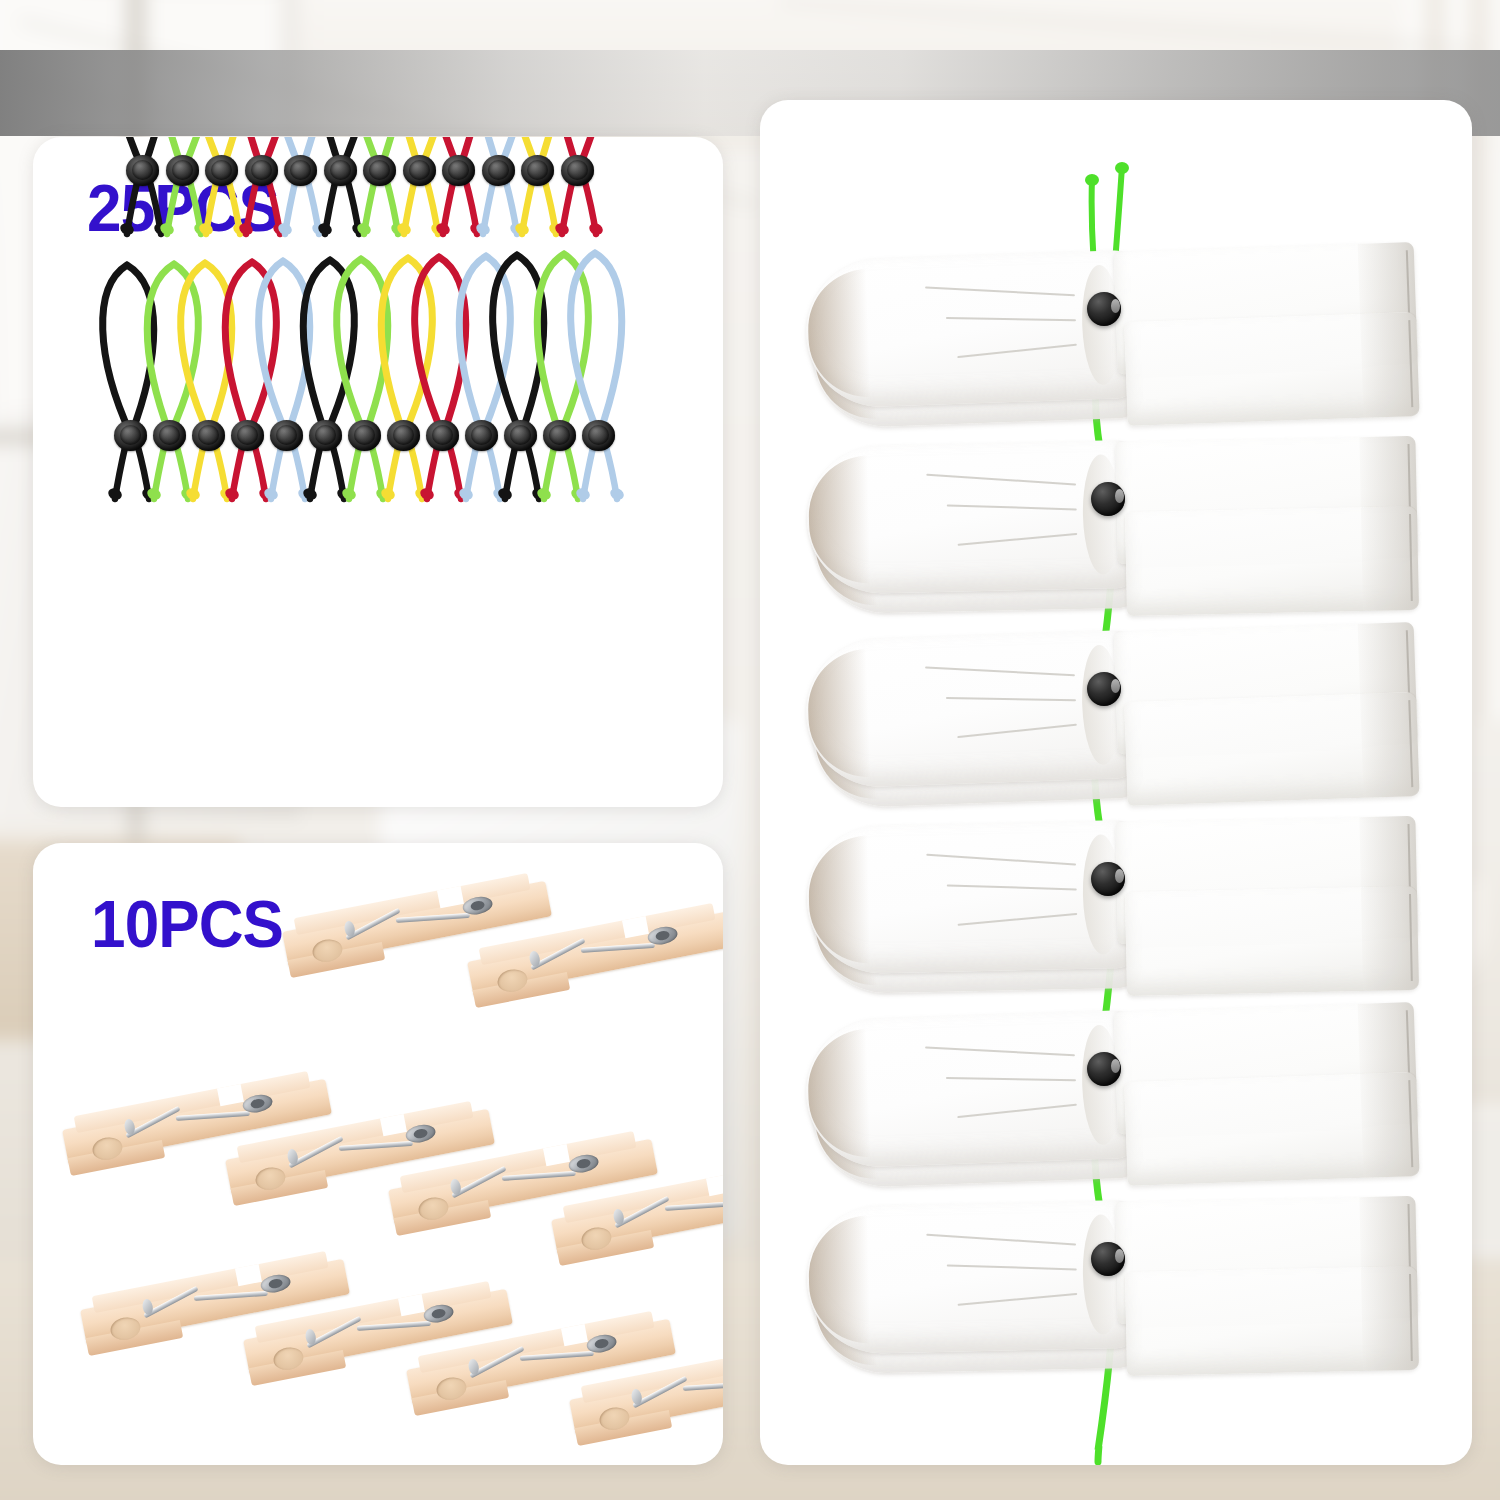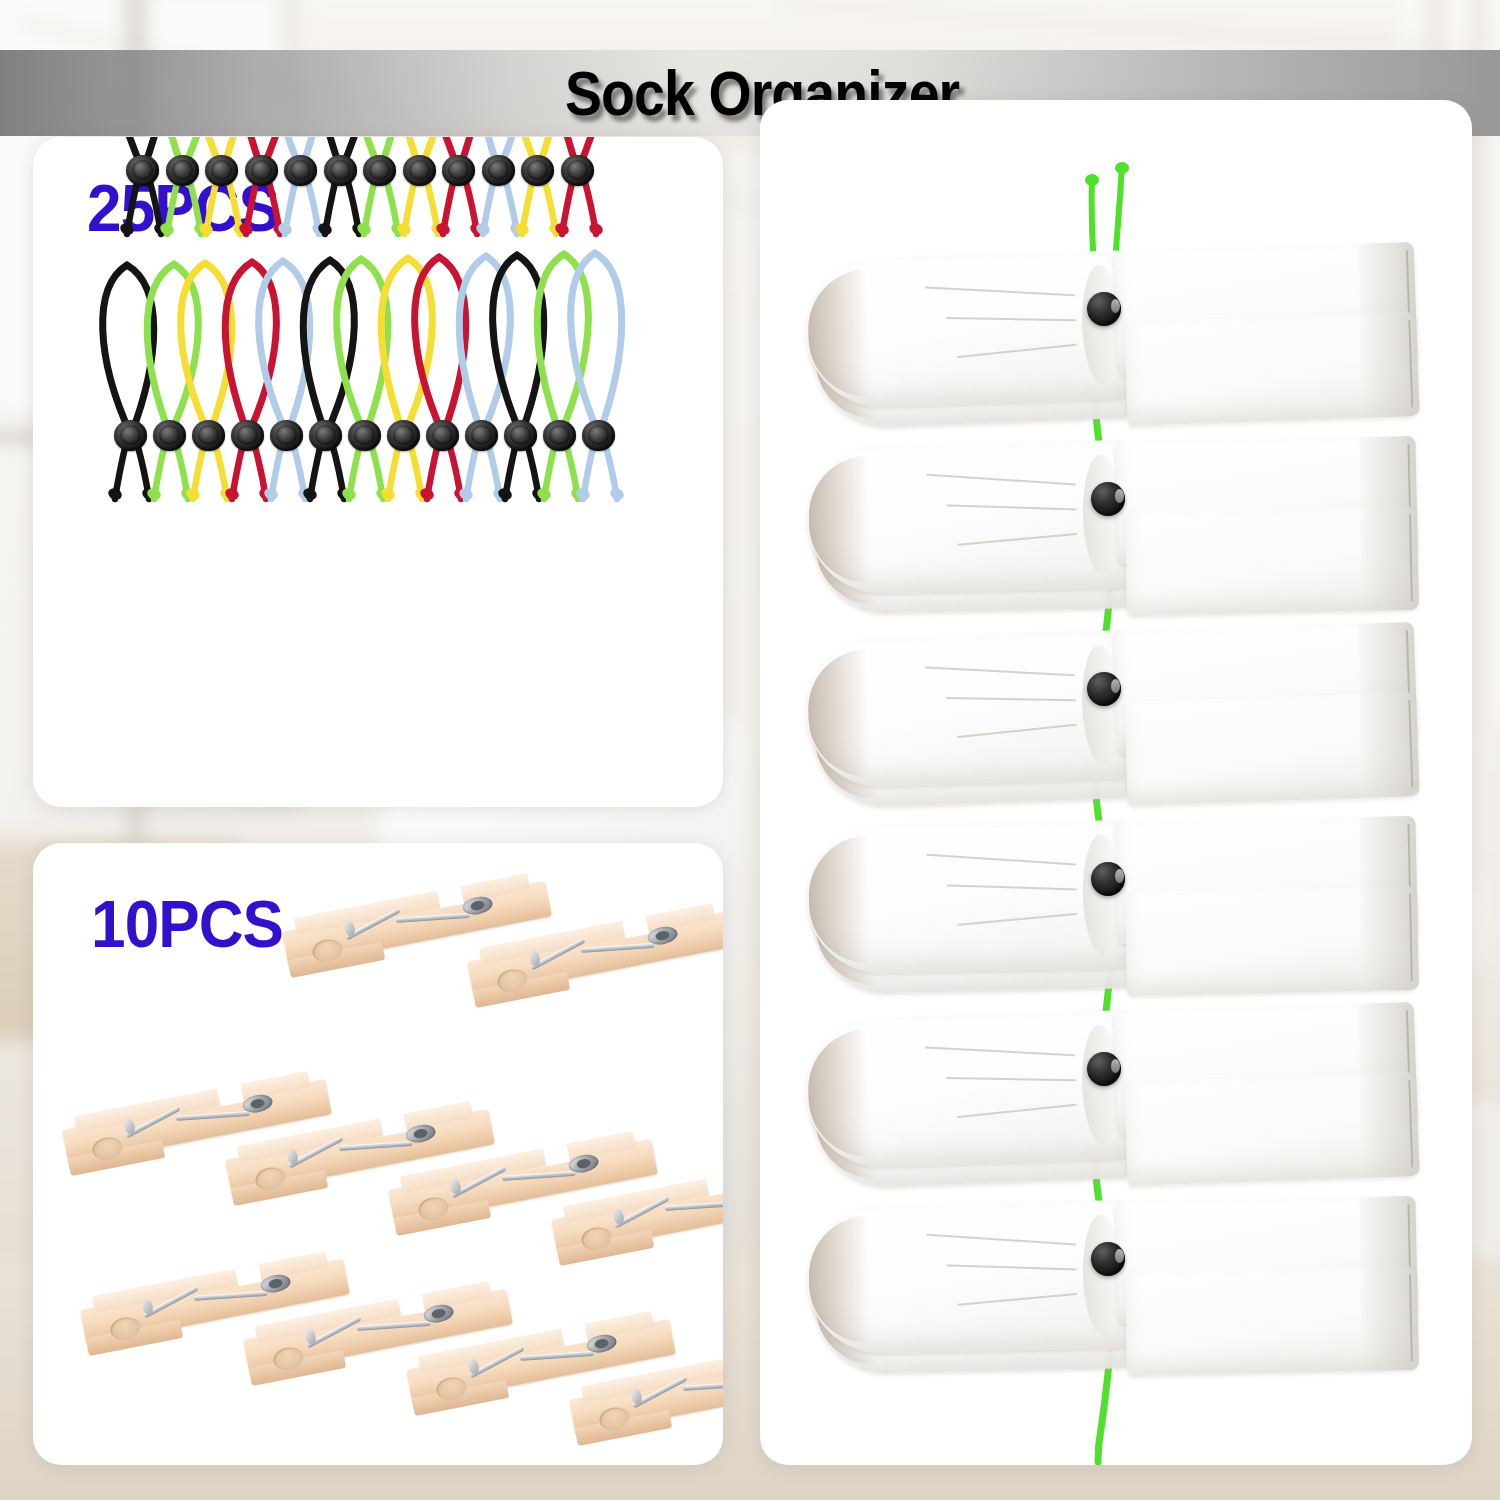--- a/index.html
+++ b/index.html
@@ -237,23 +237,20 @@
     <div class="bg-blinds"></div>
     <div class="bg-counter"></div>
     <div class="bg-cup"></div>
     <div class="bg-line" style="left:60px;top:60px;width:760px;transform:rotate(14deg);"></div>
     <div class="bg-line" style="left:60px;top:120px;width:700px;transform:rotate(13deg);"></div>
     <div class="bg-line" style="left:820px;top:40px;width:700px;transform:rotate(4deg);"></div>
   </div>
 </div>
 
 <div id="banner">
-  <div class="banner-half right">
-    <div class="banner-title">Sock Organizer</div>
-  </div>
 </div>
 
 <div class="panel" id="panel-cords">
   <div class="pcs-label">25PCS</div>
   <div class="cord-row" id="cordrow-0">
       <div class="tie" style="left: 57px;">
         <svg width="96" height="260">
           <path d="M43,188 C8,111.5 4,40 39,18
        C76,40 72,111.5 43,188 Z" fill="none" stroke="#141414" stroke-width="7" stroke-linecap="round"></path>
           <path d="M38,196 C33,218 30,232 27,252" fill="none" stroke="#141414" stroke-width="6.5" stroke-linecap="round"></path>

